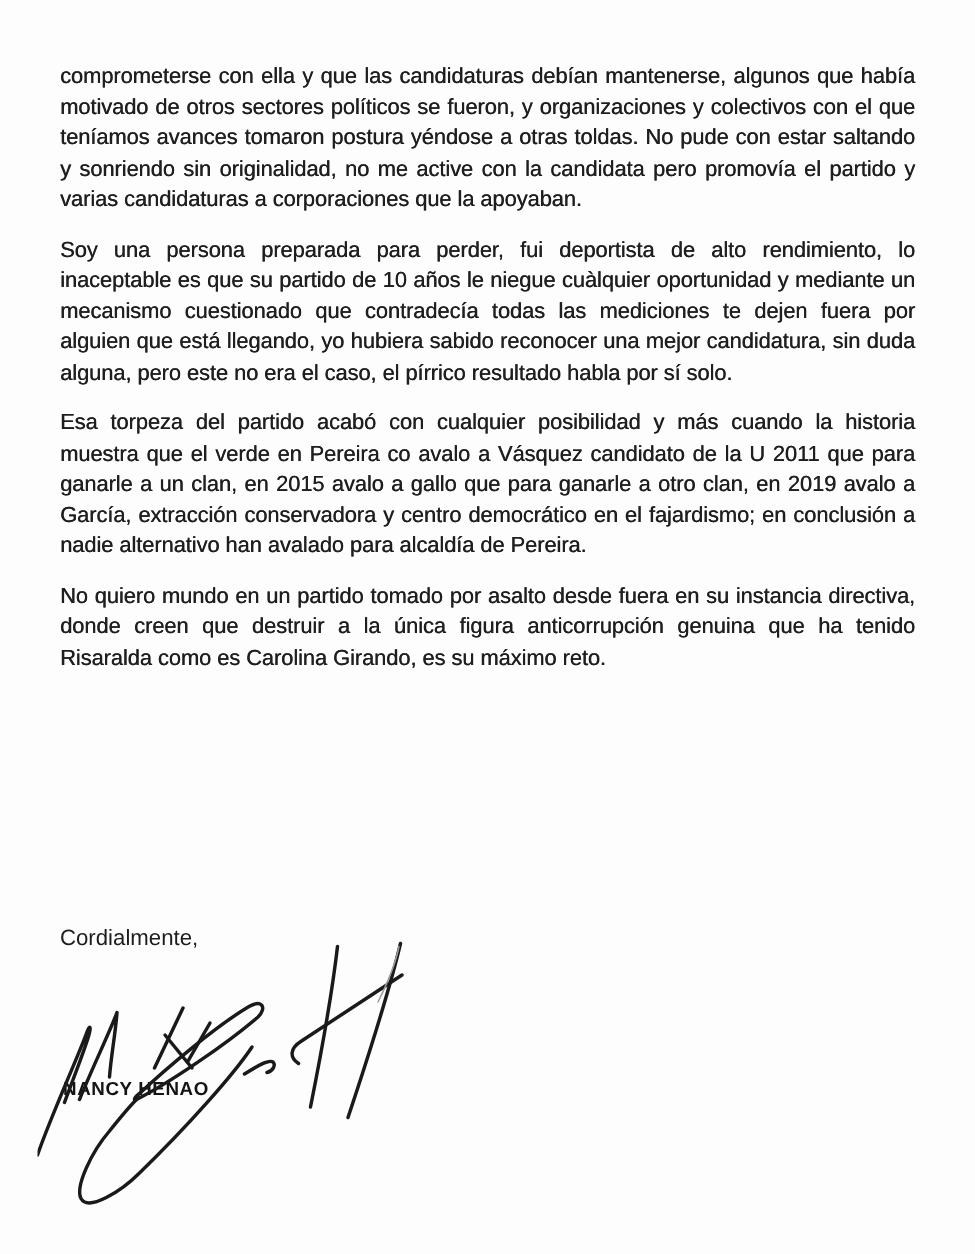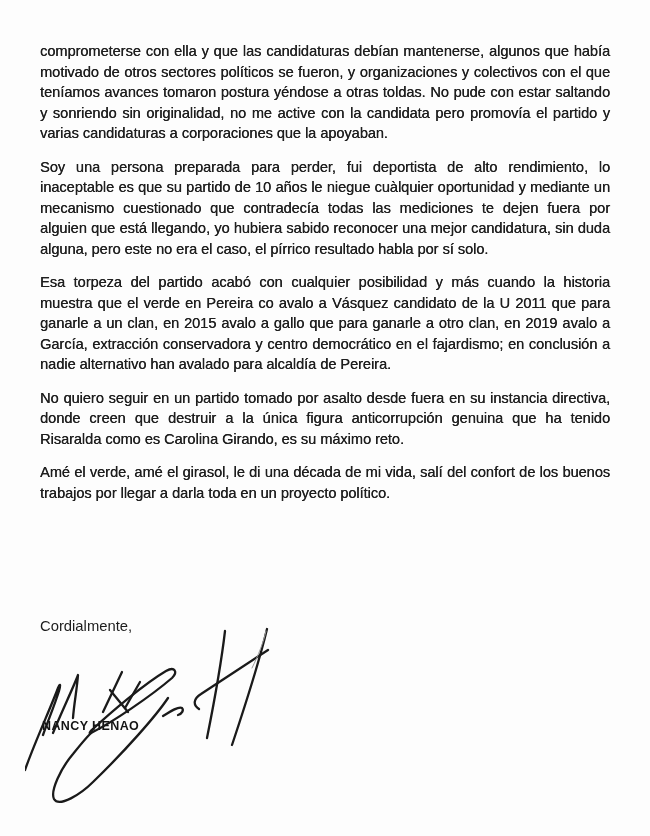--- a/index.html
+++ b/index.html
@@ -80,22 +80,21 @@
 </style>
 </head>
 <body>
 
 <div class="page">
 
   <div class="letter-body">
     <p>comprometerse con ella y que las candidaturas debían mantenerse, algunos que había motivado de otros sectores políticos se fueron, y organizaciones y colectivos con el que teníamos avances tomaron postura yéndose a otras toldas. No pude con estar saltando y sonriendo sin originalidad, no me active con la candidata pero promovía el partido y varias candidaturas a corporaciones que la apoyaban.</p>
     <p>Soy una persona preparada para perder, fui deportista de alto rendimiento, lo inaceptable es que su partido de 10 años  le niegue cuàlquier oportunidad y mediante un mecanismo cuestionado que contradecía todas las mediciones te dejen fuera por alguien que está llegando, yo hubiera sabido reconocer una mejor candidatura, sin duda alguna, pero este no era el caso, el pírrico resultado habla por sí solo.</p>
     <p>Esa torpeza del partido acabó con cualquier posibilidad y más cuando la historia muestra que el verde en Pereira co avalo a Vásquez candidato de la U 2011 que para ganarle a un clan, en 2015 avalo a gallo que para ganarle a otro clan, en 2019  avalo a García, extracción conservadora y centro democrático en el fajardismo; en conclusión a nadie alternativo han avalado para alcaldía de Pereira.</p>
-    <p>No quiero seguir en un partido tomado por asalto desde fuera en su instancia directiva, donde creen que destruir a la única figura anticorrupción genuina que ha tenido Risaralda como es Carolina Girando, es su máximo reto.</p>
-    <p>Amé el verde, amé el girasol, le di una década de mi vida, salí del confort de los buenos trabajos por llegar a darla toda en un proyecto político.</p>
+    <p>No quiero mundo en un partido tomado por asalto desde fuera en su instancia directiva, donde creen que destruir a la única figura anticorrupción genuina que ha tenido Risaralda como es Carolina Girando, es su máximo reto.</p>
   </div>
 
   <div class="closing">Cordialmente,</div>
 
   <div class="signature-block">
     <span class="signer-name">NANCY HENAO</span>
     <svg class="signature-svg" viewBox="0 0 280 220" xmlns="http://www.w3.org/2000/svg" aria-hidden="true">
 
       <path d="M 0 158 C 9 132 26 95 33 76 C 35 71 36 72 34 79 C 30 92 23 109 18 123"></path>
 

